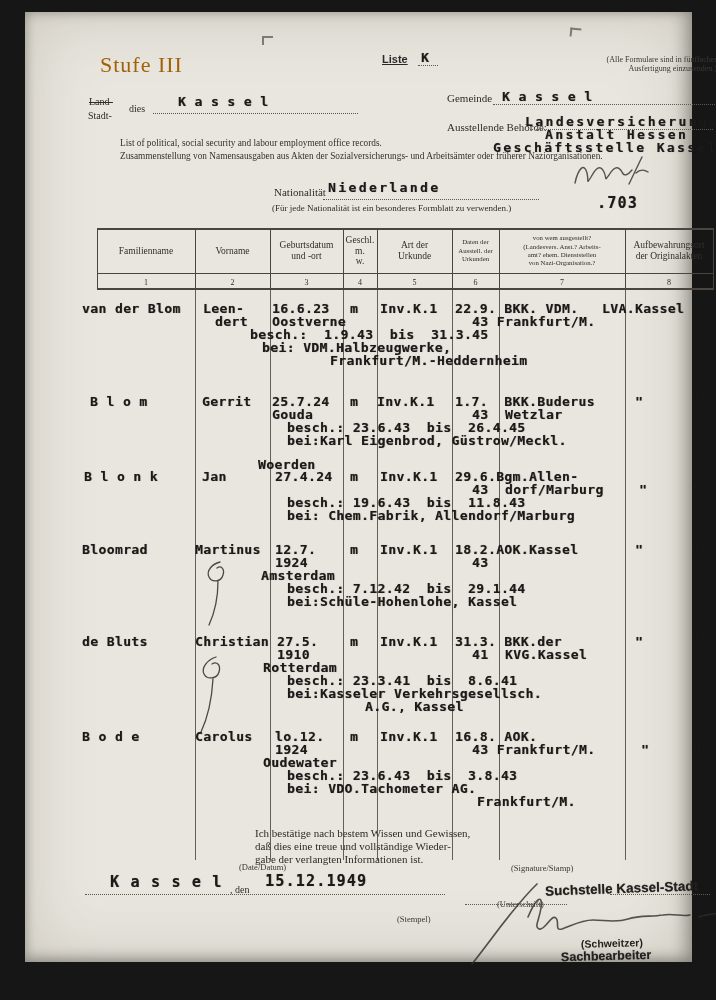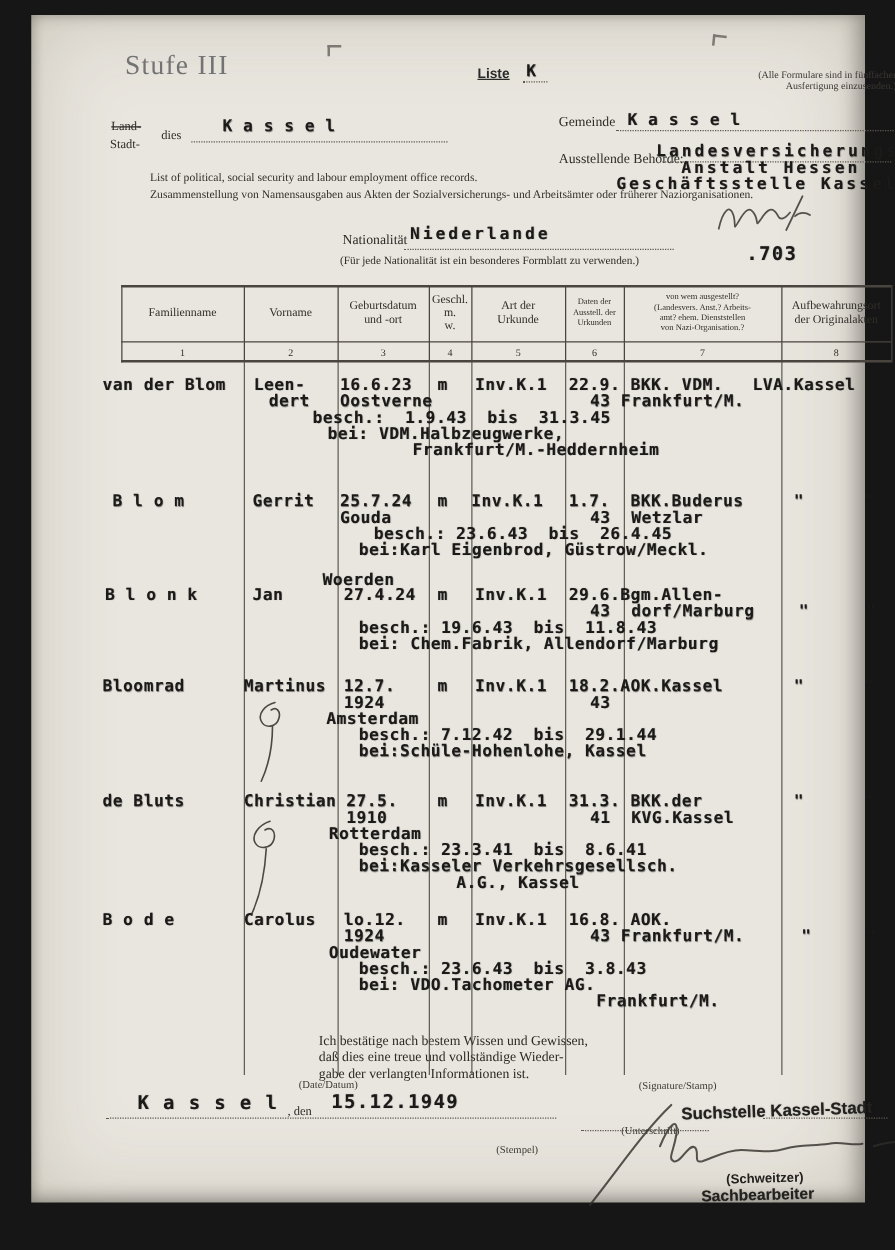--- a/index.html
+++ b/index.html
@@ -3,21 +3,21 @@
 <meta charset="utf-8">
 <style>
   html,body{margin:0;padding:0;background:#141414;}
   .scan{position:relative;width:716px;height:1000px;background:#161616;overflow:hidden;
         font-family:"Liberation Serif",serif;}
   .page{position:absolute;left:25px;top:12px;width:667px;height:950px;background:#e9e6df;
         box-shadow:inset 0 0 70px rgba(95,85,60,.22), inset -9px 0 14px rgba(0,0,0,.22),
                    inset 3px 0 8px rgba(0,0,0,.12), inset 0 -7px 12px rgba(0,0,0,.14);}
   
   .pr{position:absolute;color:#2e2c28;white-space:nowrap;line-height:1.05;}
-  .stufe{font-size:22px;letter-spacing:1px;color:#737373;}
+  .stufe{font-size:22px;letter-spacing:1px;color:#a16207;margin-top:13px;}
   .b{font-family:"Liberation Sans",sans-serif;font-weight:bold;font-size:11px;color:#2a2a2a;text-decoration:underline;}
   .label{font-size:10px;}
   .label2{font-size:11px;}
   .strike{text-decoration:line-through;}
   .tiny{font-size:8.5px;color:#3a3833;padding-left:24px;}
   .tinyR{font-size:8px;width:152px;text-align:right;color:#3a3833;}
   .desc{font-size:9.3px;color:#33312c;}
   .note9{font-size:9px;}
   .cert{font-size:11px;color:#2c2a26;}
   .stamp{font-family:"Liberation Sans",sans-serif;font-weight:bold;font-size:13.5px;color:#23211e;
@@ -172,21 +172,21 @@
         <div class="ty " style="left: 65px; top: 383px;">B l o m</div>
         <div class="ty " style="left: 177px; top: 383px;">Gerrit</div>
         <div class="ty " style="left: 247px; top: 383px;">25.7.24</div>
         <div class="ty " style="left: 247px; top: 396px;">Gouda</div>
         <div class="ty " style="left: 325px; top: 383px;">m</div>
         <div class="ty " style="left: 352px; top: 383px;">Inv.K.1</div>
         <div class="ty " style="left: 430px; top: 383px;">1.7.  BKK.Buderus</div>
         <div class="ty " style="left: 447px; top: 396px;">43  Wetzlar</div>
         <div class="ty " style="left: 610px; top: 383px;">"</div>
         <div class="ty " style="left: 666px; top: 383px;">"</div>
-        <div class="ty " style="left: 262px; top: 409px; margin-left: 12px;">besch.: 23.6.43  bis  26.4.45</div>
+        <div class="ty " style="left: 262px; top: 409px;">besch.: 23.6.43  bis  26.4.45</div>
         <div class="ty " style="left: 262px; top: 422px;">bei:Karl Eigenbrod, Güstrow/Meckl.</div>
         <div class="ty " style="left: 59px; top: 458px;">B l o n k</div>
         <div class="ty " style="left: 177px; top: 458px;">Jan</div>
         <div class="ty " style="left: 250px; top: 458px;">27.4.24</div>
         <div class="ty " style="left: 233px; top: 446px;">Woerden</div>
         <div class="ty " style="left: 325px; top: 458px;">m</div>
         <div class="ty " style="left: 355px; top: 458px;">Inv.K.1</div>
         <div class="ty " style="left: 430px; top: 458px;">29.6.Bgm.Allen-</div>
         <div class="ty " style="left: 447px; top: 471px;">43  dorf/Marburg</div>
         <div class="ty " style="left: 614px; top: 471px;">"</div>

